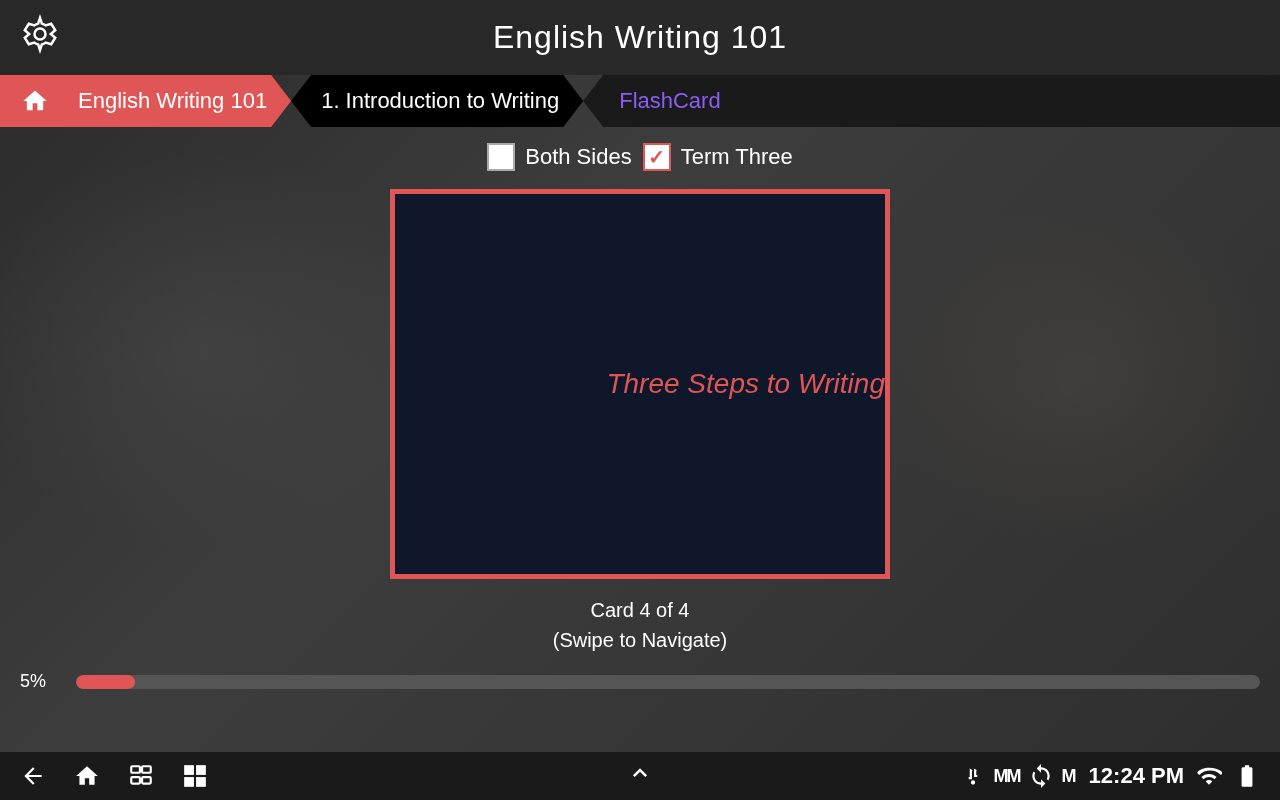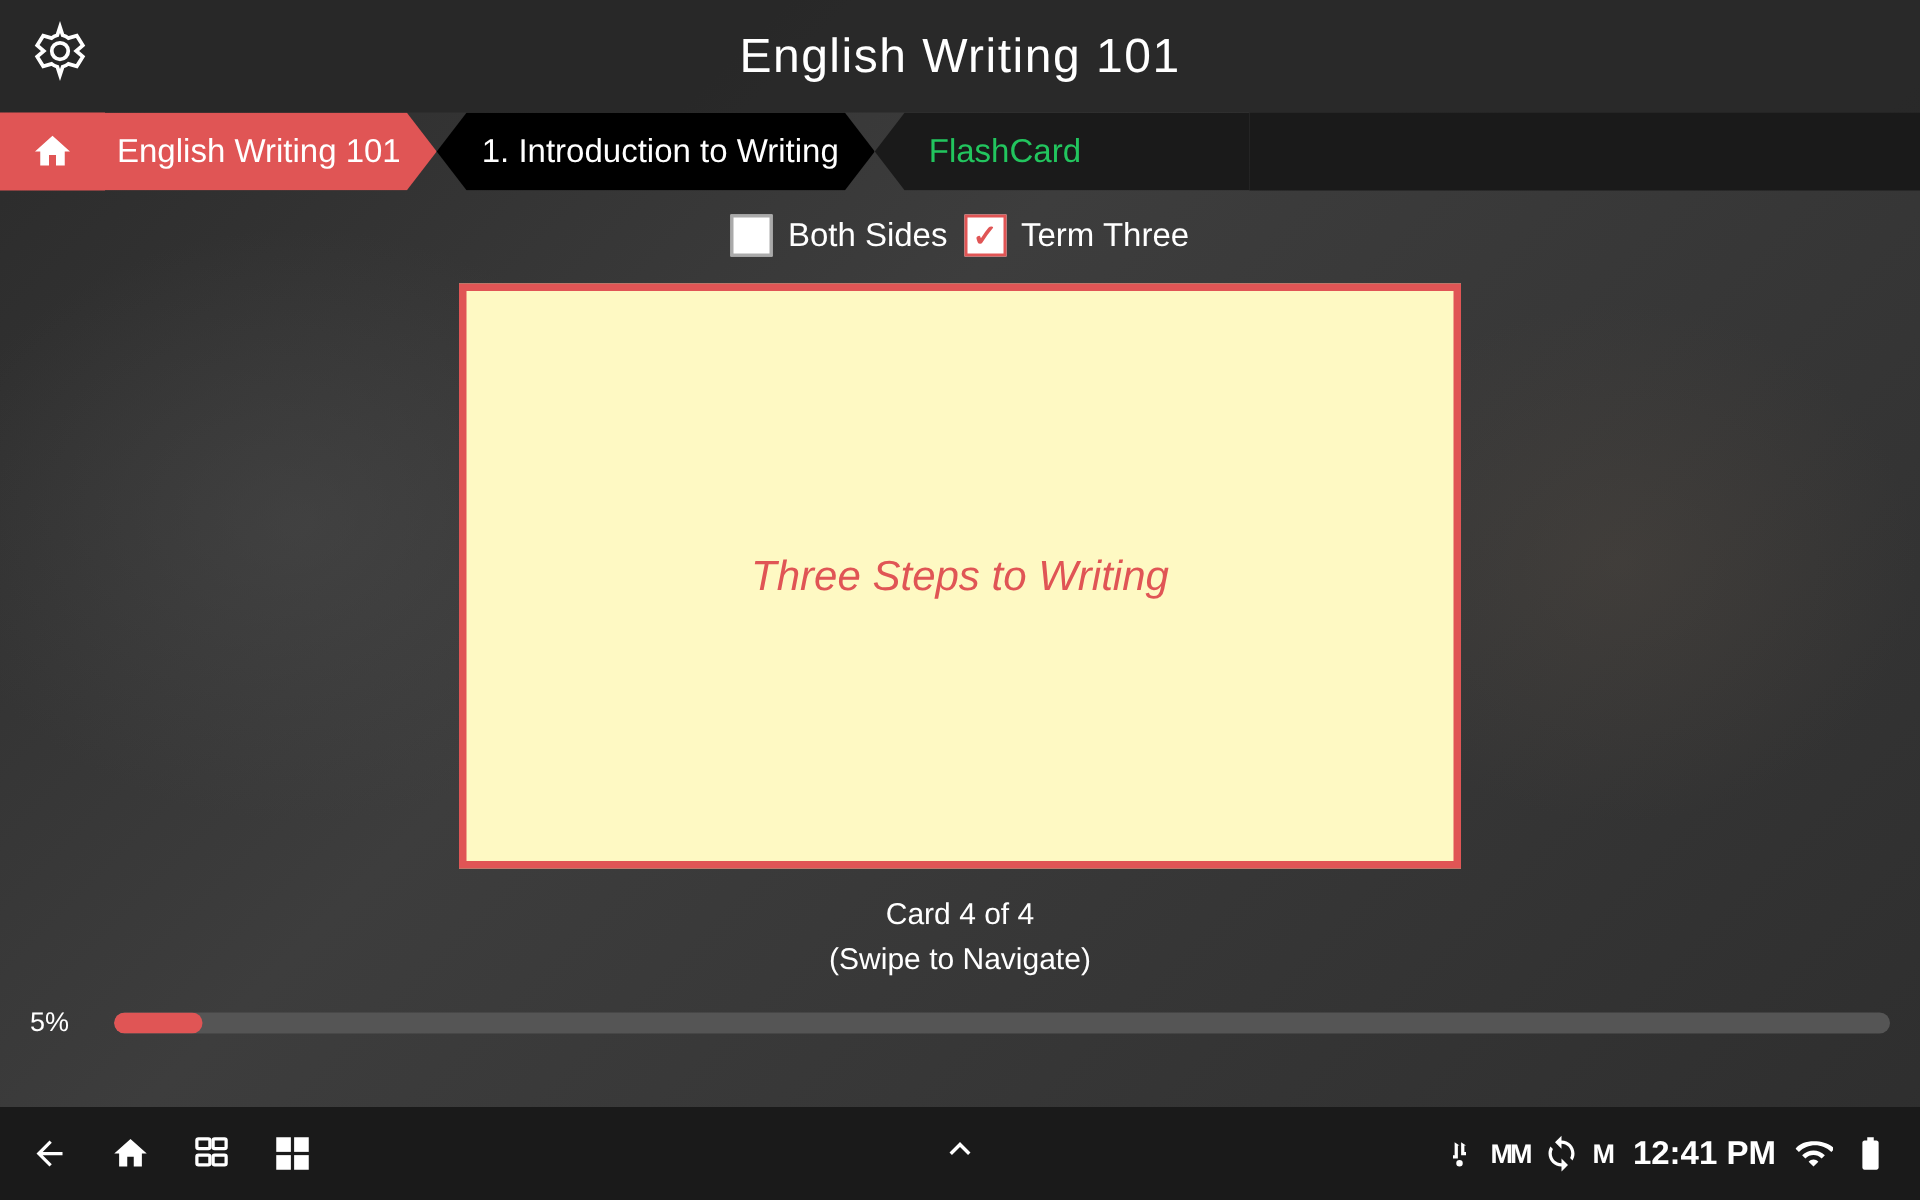--- a/index.html
+++ b/index.html
@@ -134,21 +134,21 @@
     }
 
     .breadcrumb-item.second {
       background: #000000;
       padding-left: 30px;
       clip-path: polygon(20px 0, calc(100% - 20px) 0, 100% 50%, calc(100% - 20px) 100%, 20px 100%, 0 50%);
     }
 
     .breadcrumb-item.active {
       background: #1a1a1a;
-      color: #22c55e;
+      color: #8b5cf6;
       font-size: 22px;
       padding-left: 36px;
       clip-path: polygon(20px 0, 100% 0, 100% 100%, 20px 100%, 0 50%);
       flex: 1;
       max-width: 250px;
     }
 
     .spacer-right {
       flex: 1;
       background: #1a1a1a;
@@ -204,27 +204,27 @@
     .card-area {
       position: relative;
       z-index: 10;
       display: flex;
       justify-content: center;
       align-items: center;
       padding: 8px 0;
     }
 
     .flashcard {
-      width: 668px;
+      width: 500px;
       height: 390px;
-      background: #fef9c3;
+      background: #0f172a;
       border: 5px solid #e05555;
       display: flex;
       align-items: center;
-      justify-content: center;
+      justify-content: flex-end;
     }
 
     .flashcard-text {
       color: #e05555;
       font-size: 28px;
       font-style: italic;
       text-align: center;
     }
 
     
@@ -268,21 +268,21 @@
       border-radius: 7px;
       width: 5%;
     }
 
     
     .system-bar {
       position: absolute;
       bottom: 0;
       left: 0;
       right: 0;
-      height: 62px;
+      height: 48px;
       background: #1a1a1a;
       z-index: 20;
       display: flex;
       align-items: center;
       justify-content: space-between;
       padding: 0 20px;
     }
 
     .sys-icons-left {
       display: flex;
@@ -446,21 +446,21 @@
 
       <div class="sys-icon" style="font-size:18px;font-weight:bold;letter-spacing:-2px;">MM</div>
 
       <div class="sys-icon">
         <svg viewBox="0 0 24 24" fill="white" width="22" height="22">
             <path d="M12 4V1L8 5l4 4V6c3.31 0 6 2.69 6 6 0 1.01-.25 1.97-.7 2.8l1.46 1.46C19.54 15.03 20 13.57 20 12c0-4.42-3.58-8-8-8zm0 14c-3.31 0-6-2.69-6-6 0-1.01.25-1.97.7-2.8L5.24 7.74C4.46 8.97 4 10.43 4 12c0 4.42 3.58 8 8 8v3l4-4-4-4v3z"></path>
           </svg>
       </div>
       <div class="sys-icon" style="font-size:18px;font-weight:bold;">M</div>
     </div>
-    <span class="sys-time">12:41 PM</span>
+    <span class="sys-time">12:24 PM</span>
 
     <div class="sys-icon">
       <svg viewBox="0 0 24 24" fill="white" width="26" height="26">
           <path d="M1 9l2 2c5.52-5.52 14.48-5.52 20 0l2-2C18.93 2.93 5.07 2.93 1 9zm8 8l3 3 3-3c-1.65-1.66-4.34-1.66-6 0zm-4-4l2 2c2.76-2.76 7.24-2.76 10 0l2-2C15.14 9.14 8.87 9.14 5 13z"></path>
         </svg>
     </div>
 
     <div class="sys-icon">
       <svg viewBox="0 0 24 24" fill="white" width="26" height="26">
           <path d="M15.67 4H14V2h-4v2H8.33C7.6 4 7 4.6 7 5.33v15.33C7 21.4 7.6 22 8.33 22h7.33c.74 0 1.34-.6 1.34-1.33V5.33C17 4.6 16.4 4 15.67 4z"></path>

